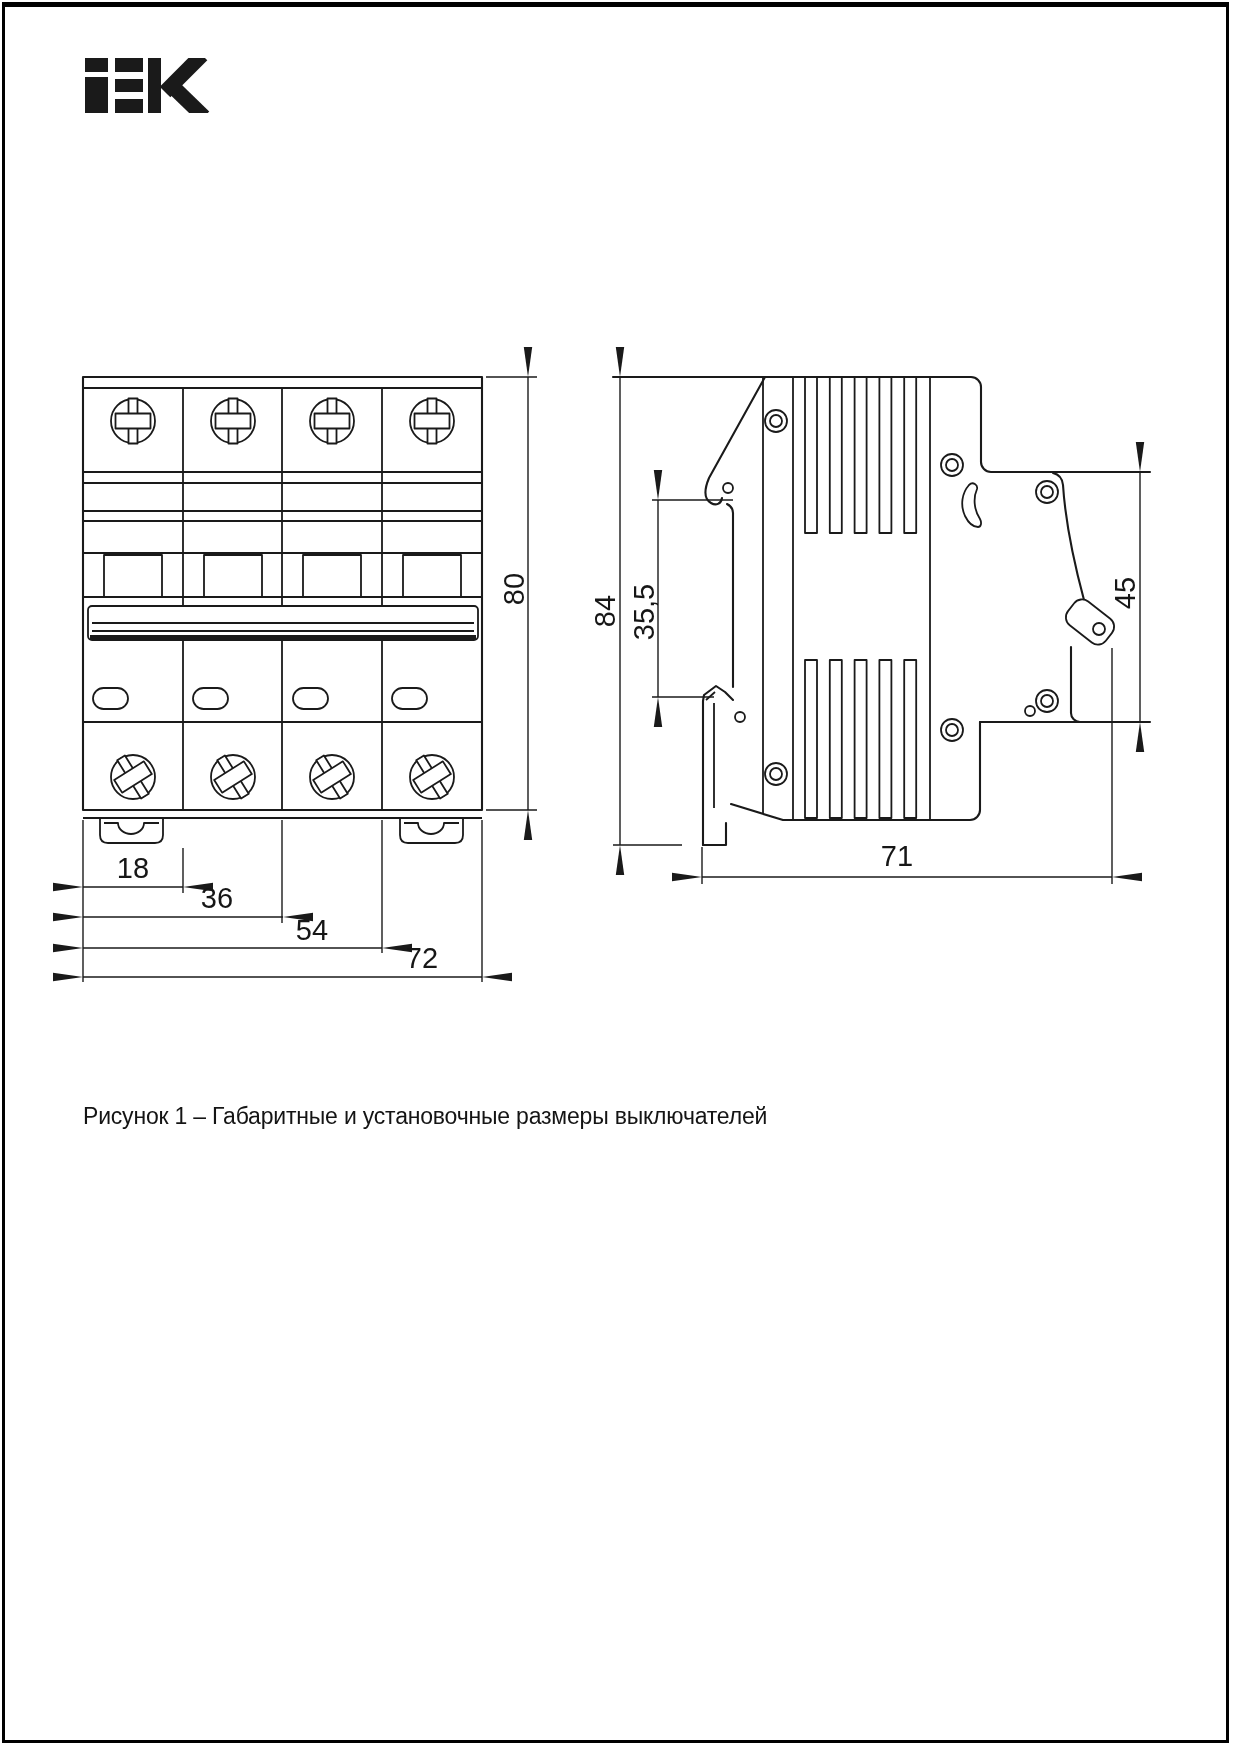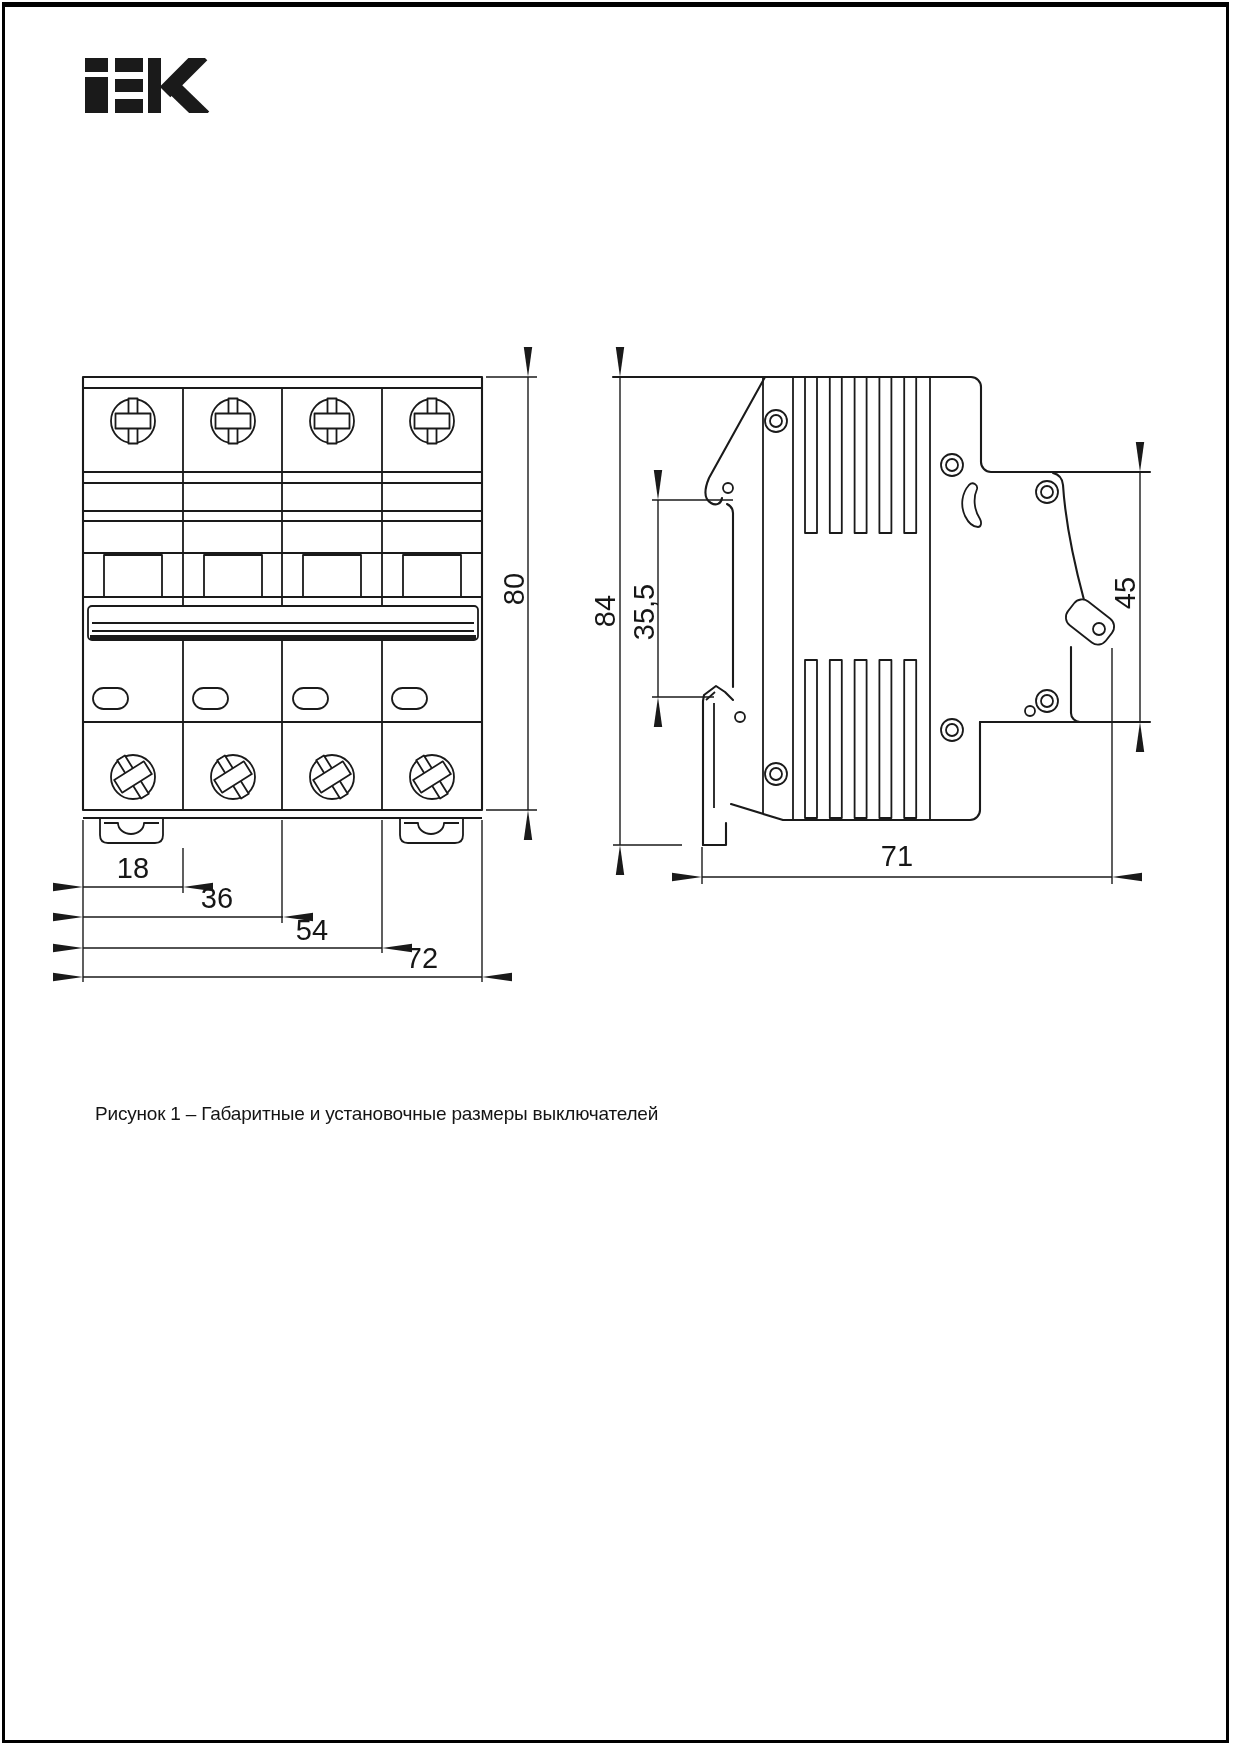--- a/index.html
+++ b/index.html
@@ -8,21 +8,21 @@
     overflow:hidden;font-family:"Liberation Sans", sans-serif;
   }
   .frame{
     position:absolute;left:2px;top:2px;width:1227px;height:1741px;
     border:3px solid #000;border-top-width:5px;box-sizing:border-box;
     pointer-events:none;
   }
   .drawing{position:absolute;left:0;top:0;}
   .caption{
     position:absolute;left:83px;top:1103px;width:900px;
-    font-size:19px;letter-spacing:-0.2px;color:#141414;margin-left:12px;
+    font-size:23px;letter-spacing:-0.2px;color:#141414;
   }
   svg text.dim{
     font-family:"Liberation Sans", sans-serif;
     font-size:29px;fill:#161616;
   }
   .outline{stroke:#1a1a1a;stroke-width:2.1;fill:none;stroke-linejoin:round;stroke-linecap:round;}
   .detail{stroke:#1a1a1a;stroke-width:1.8;fill:none;stroke-linejoin:round;}
   .detailw{stroke:#1a1a1a;stroke-width:1.8;fill:#ffffff;stroke-linejoin:round;}
   .dimline{stroke:#1a1a1a;stroke-width:1.4;fill:none;}
   .solid{fill:#1a1a1a;stroke:none;}

